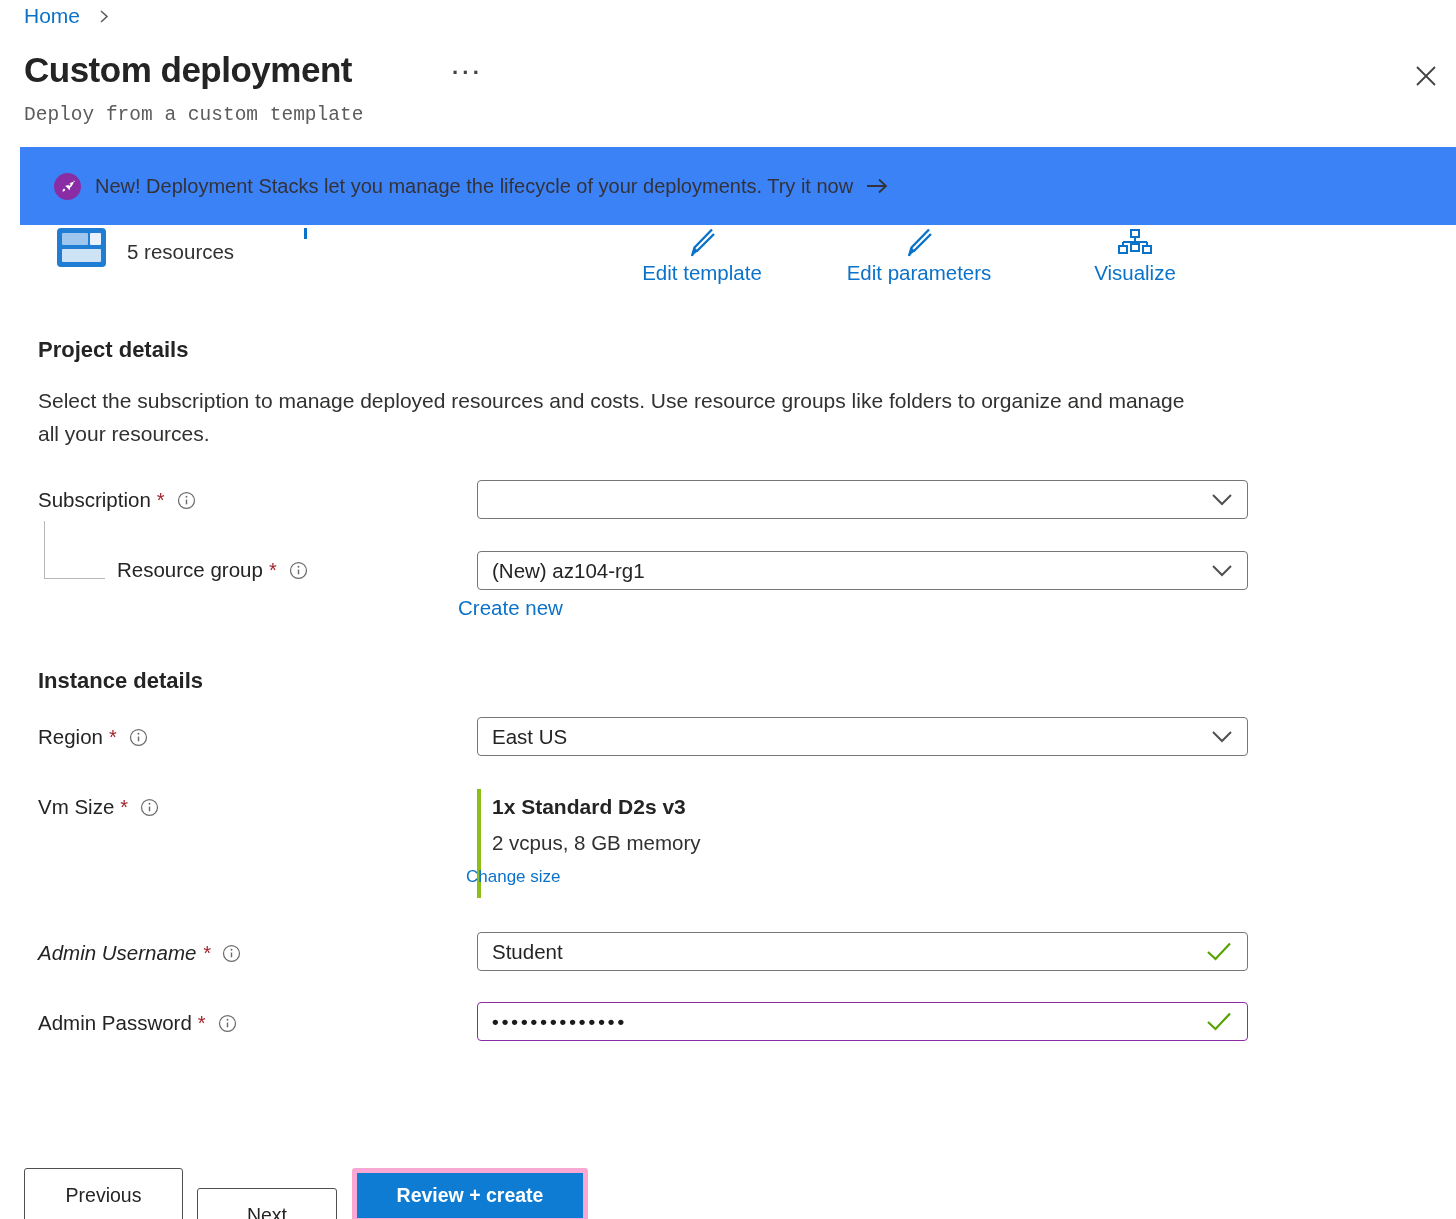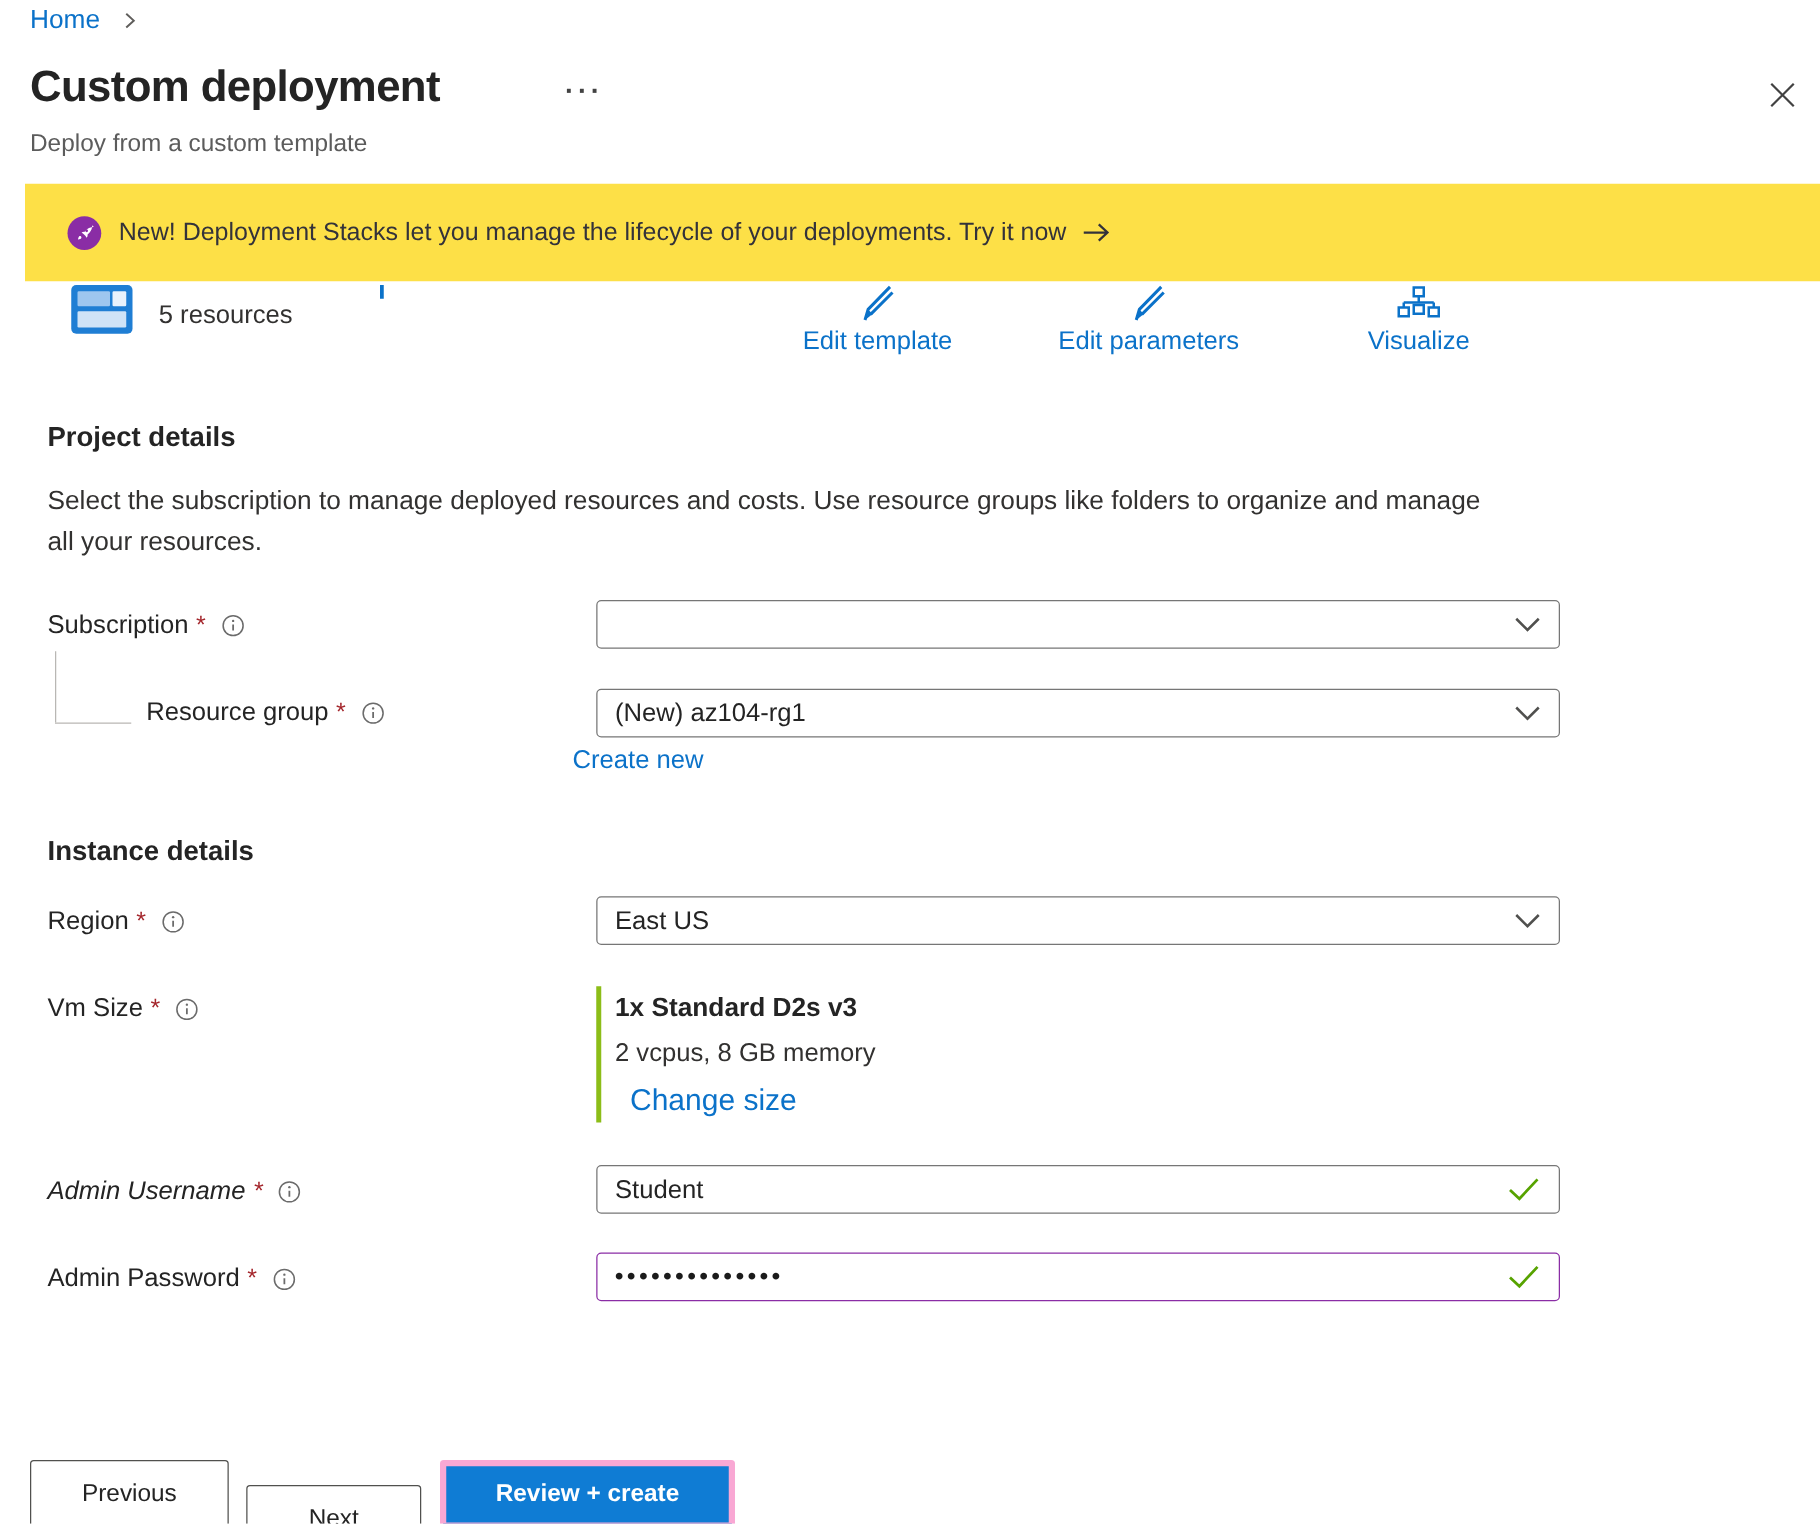--- a/index.html
+++ b/index.html
@@ -3,22 +3,22 @@
 <meta charset="utf-8">
 <style>
   html,body{margin:0;padding:0;background:#fff;}
   body{font-family:"Liberation Sans", sans-serif;color:#323130;}
   .stage{position:relative;width:1456px;height:1219px;background:#fff;overflow:hidden;}
   .abs{position:absolute;}
   a,.link{color:#0b72c9;text-decoration:none;cursor:pointer;}
   .breadcrumb-home{font-size:21px;color:#0b72c9;cursor:pointer;}
   .page-title{font-size:35px;font-weight:700;color:#242424;letter-spacing:-.5px;}
   .more-dots{font-size:22px;font-weight:700;color:#424242;letter-spacing:3px;cursor:pointer;}
-  .subtitle{font-size:19.5px;color:#5c5c5c;}
-  .banner{background:#fde047;display:flex;align-items:center;}
+  .subtitle{font-size:19.5px;color:#5c5c5c;font-family:Liberation Mono, monospace;}
+  .banner{background:#3b82f6;display:flex;align-items:center;}
   .banner-circle{width:27px;height:27px;border-radius:50%;background:#8a2da5;display:flex;align-items:center;justify-content:center;flex:0 0 auto;}
   .banner-text{font-size:20px;color:#33323a;margin-left:14px;}
   .res-icon{width:49px;height:39px;background:#1f7ed4;border-radius:4px;position:relative;}
   .res-icon .b1{position:absolute;left:5px;top:5px;width:26px;height:12px;background:#9ec6ef;border-radius:1px;}
   .res-icon .b2{position:absolute;right:5px;top:5px;width:11px;height:12px;background:#e9f2fc;border-radius:1px;}
   .res-icon .b3{position:absolute;left:5px;top:21px;width:39px;height:13px;background:#cfe3f7;border-radius:1px;}
   .res-count{font-size:20.5px;color:#323130;}
   .action-col{width:220px;display:flex;flex-direction:column;align-items:center;cursor:pointer;}
   .action-label{font-size:20.5px;color:#0b72c9;margin-top:2px;}
   .caret{width:3px;height:11px;background:#0b72c9;}
@@ -199,21 +199,21 @@
       <svg width="19" height="19" viewBox="0 0 20 20">
           <circle cx="10" cy="10" r="8.4" fill="none" stroke="#6b6b6b" stroke-width="1.3"></circle>
           <path d="M10 9v5" stroke="#6b6b6b" stroke-width="1.5"></path>
           <circle cx="10" cy="6" r="1" fill="#6b6b6b"></circle>
         </svg>
     </span>
   </div>
   <div class="abs vm-bar" style="left:477px;top:789px;height:109px;"></div>
   <div class="abs vm-title" style="left:492px;top:795px;">1x Standard D2s v3</div>
   <div class="abs vm-sub" style="left:492px;top:831px;">2 vcpus, 8 GB memory</div>
-  <div class="abs link" style="left:504px;top:867px;font-size:24px;text-align:center;">Change size</div>
+  <div class="abs link" style="left:466px;top:867px;font-size:17px;text-align:center;">Change size</div>
 
   <div class="abs field-label" style="left:38px;top:941px;font-style:italic;">
     <span>Admin Username</span>
     <span class="req">*</span>
     <span class="info-icon">
       <svg width="19" height="19" viewBox="0 0 20 20">
           <circle cx="10" cy="10" r="8.4" fill="none" stroke="#6b6b6b" stroke-width="1.3"></circle>
           <path d="M10 9v5" stroke="#6b6b6b" stroke-width="1.5"></path>
           <circle cx="10" cy="6" r="1" fill="#6b6b6b"></circle>
         </svg>

